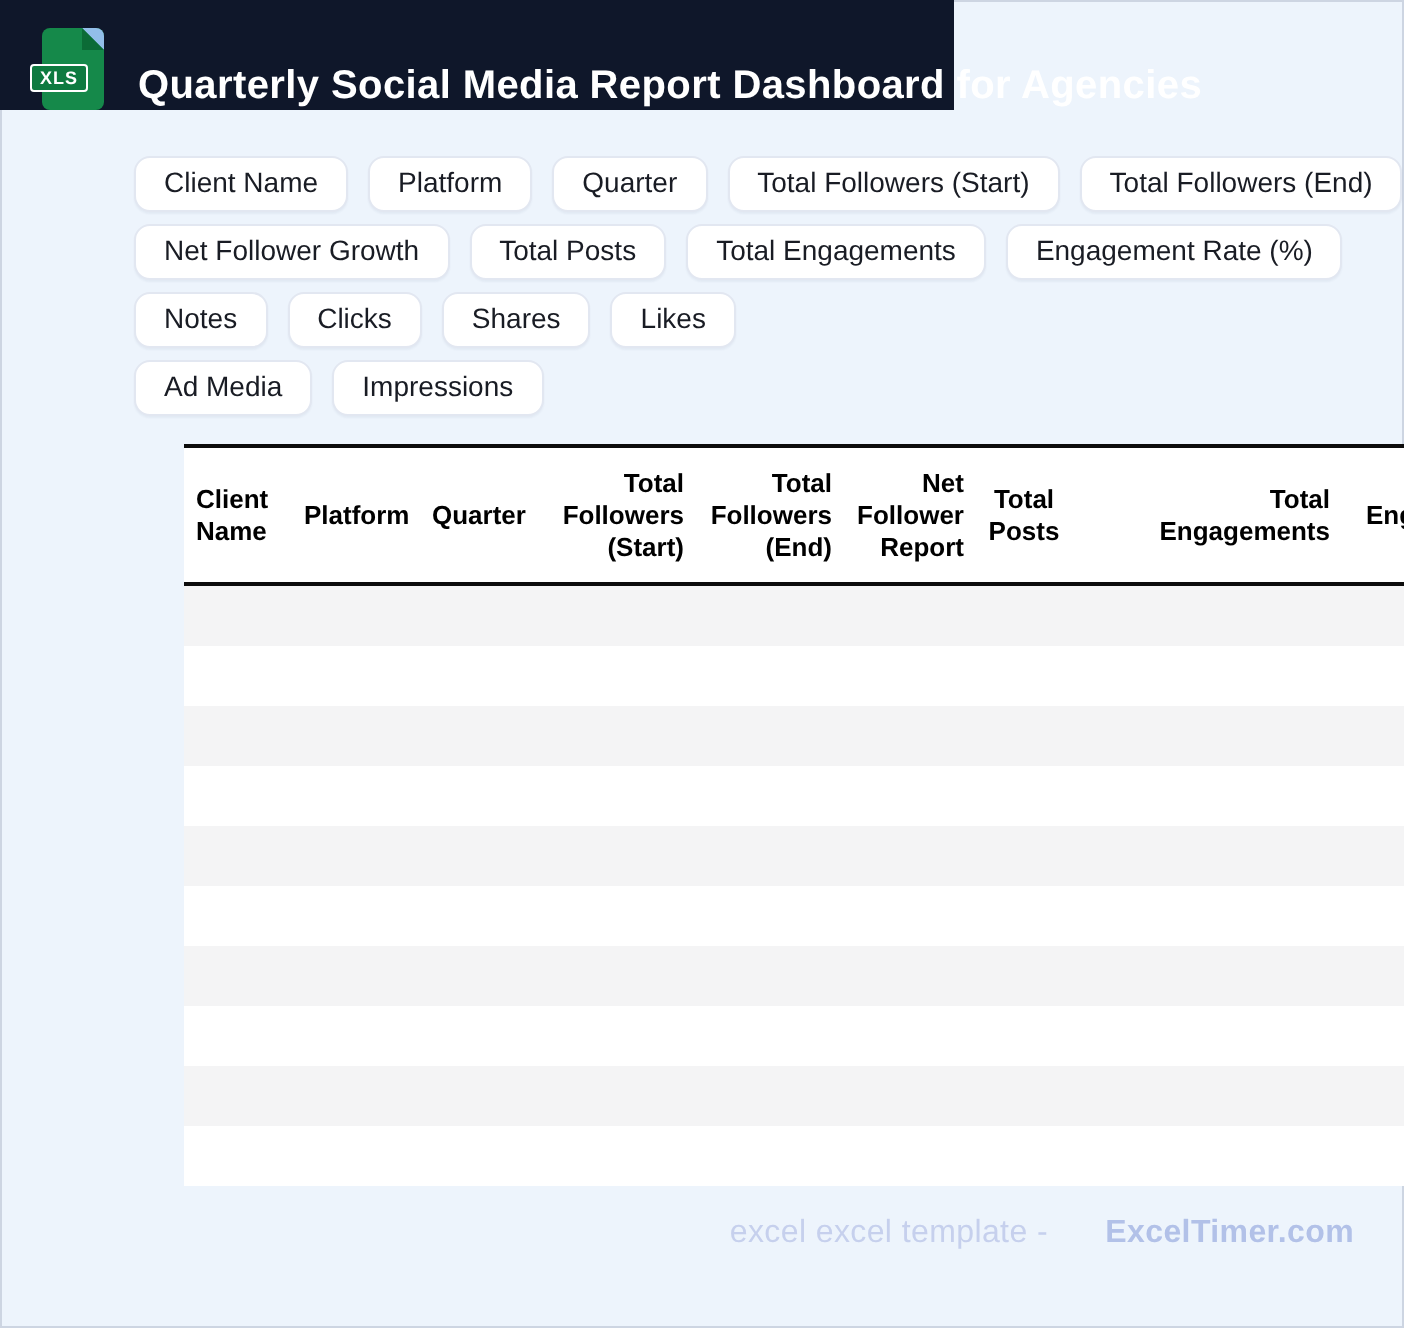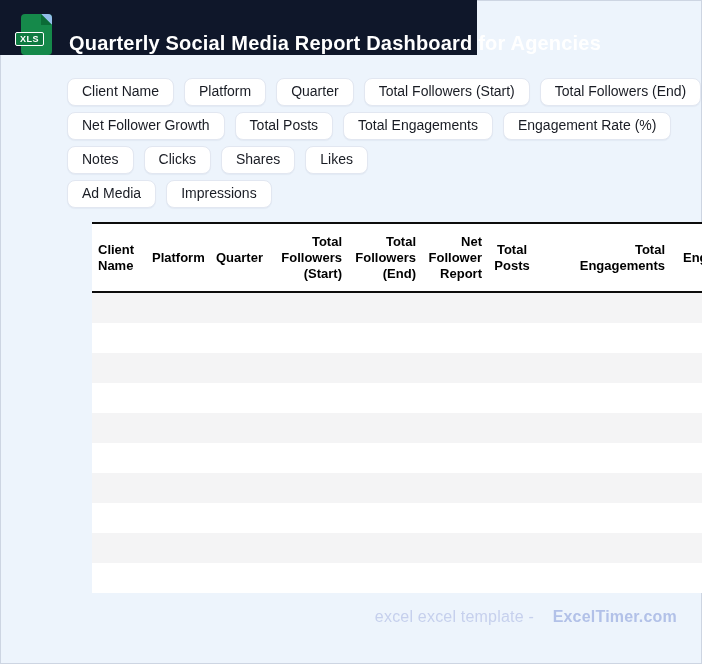--- a/index.html
+++ b/index.html
@@ -118,21 +118,21 @@
   .footer{
     position:absolute;right:25px;top:608px;
     font-size:16px;
     color:#c6d0ed;
     letter-spacing:.2px;
   }
   .footer .brand{
     color:#b2c1e8;
     font-weight:bold;
     text-decoration:none;
-    margin-left:14px;
+    margin-left:24px;
     cursor:pointer;
   }
 </style>
 </head>
 <body>
 
 <div class="topbar">
   <div class="file-icon">
     <div class="fold"></div>
     <div class="badge">XLS</div>

